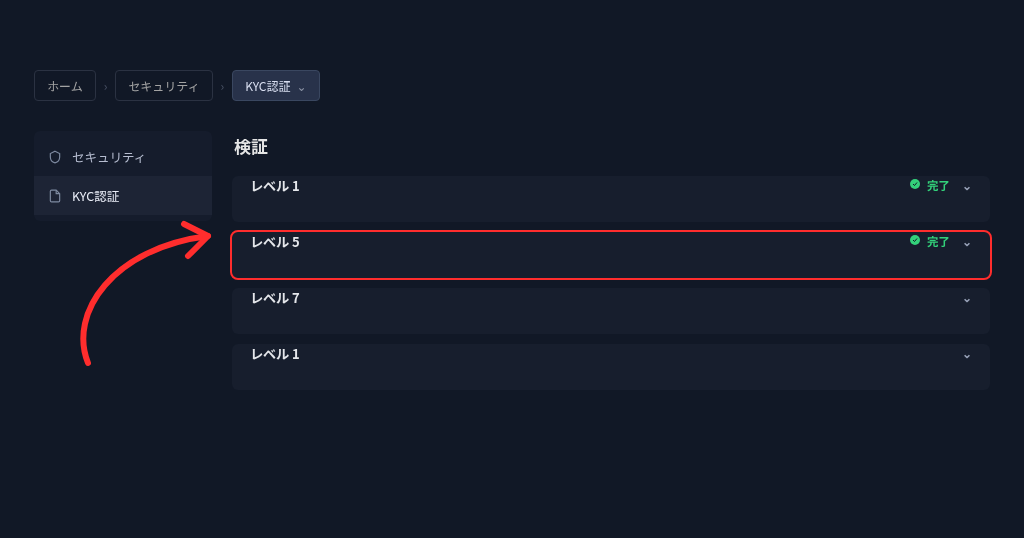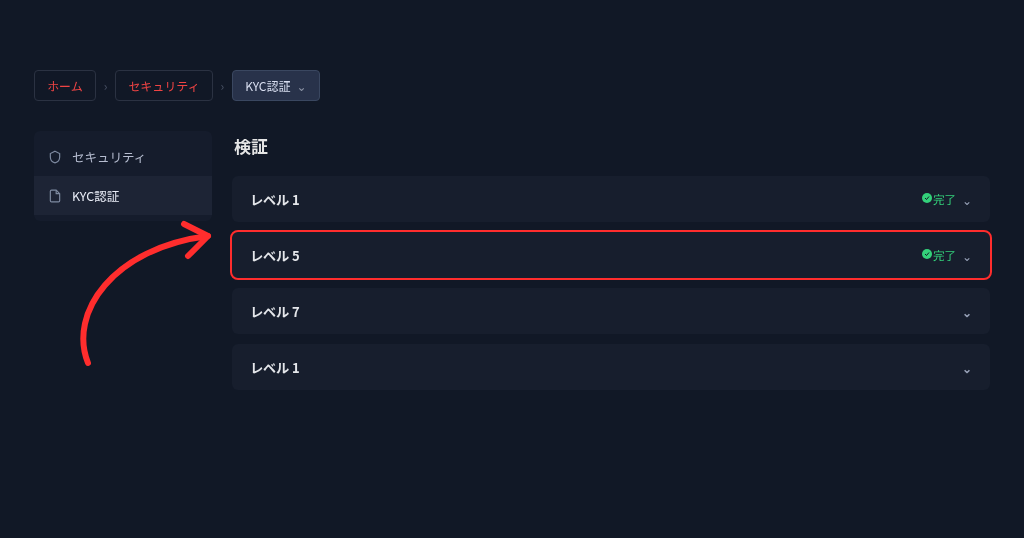--- a/index.html
+++ b/index.html
@@ -19,21 +19,21 @@
     display: flex;
     align-items: center;
     gap: 6px;
     font-size: 12px;
     margin-bottom: 30px;
   }
   .crumb {
     border: 1px solid #2b3242;
     border-radius: 4px;
     padding: 6px 12px;
-    color: #ef4444;
+    color: #a3a3a3;
     background: transparent;
     cursor: pointer;
     display: inline-flex;
     align-items: center;
     gap: 6px;
   }
   .crumb.active {
     background: #28324a;
     border-color: #3a4760;
     color: #d8def0;
@@ -83,38 +83,39 @@
     font-size: 17px;
     font-weight: 700;
     margin: 2px 0 18px 2px;
     color: #e5e5e5;
   }
   .level-row {
     background: #171e2d;
     border-radius: 6px;
     height: 46px;
     display: flex;
-    align-items: center;
+    align-items: flex-start;
     justify-content: space-between;
     padding: 0 18px;
     margin-bottom: 10px;
     font-size: 13px;
     font-weight: 700;
     cursor: pointer;
   }
   .level-row.highlighted {
     outline: 2px solid #ff2d2d;
     outline-offset: 0;
   }
   .level-status {
     display: flex;
     align-items: center;
+    gap: 6px;
     color: #33d17a;
     font-size: 11.5px;
-    font-weight: 400;
+    font-weight: 700;
   }
   .level-status .chev, .level-row .chev-only {
     color: #98a2b8;
     font-size: 12px;
     margin-left: 6px;
   }
   .arrow-anno {
     position: absolute;
     left: 58px;
     top: 218px;

